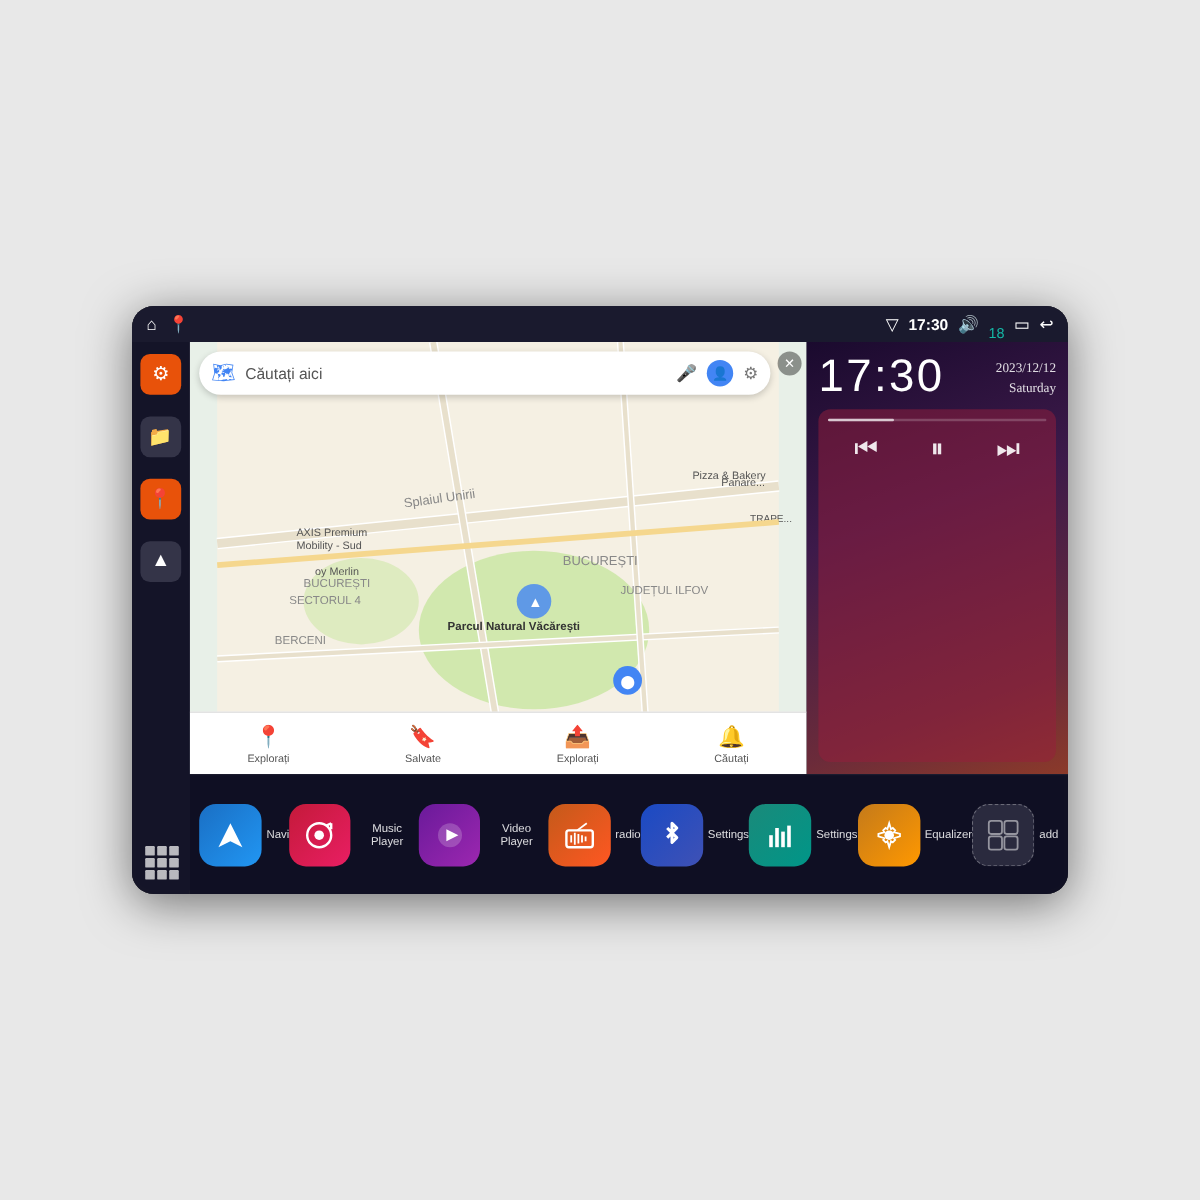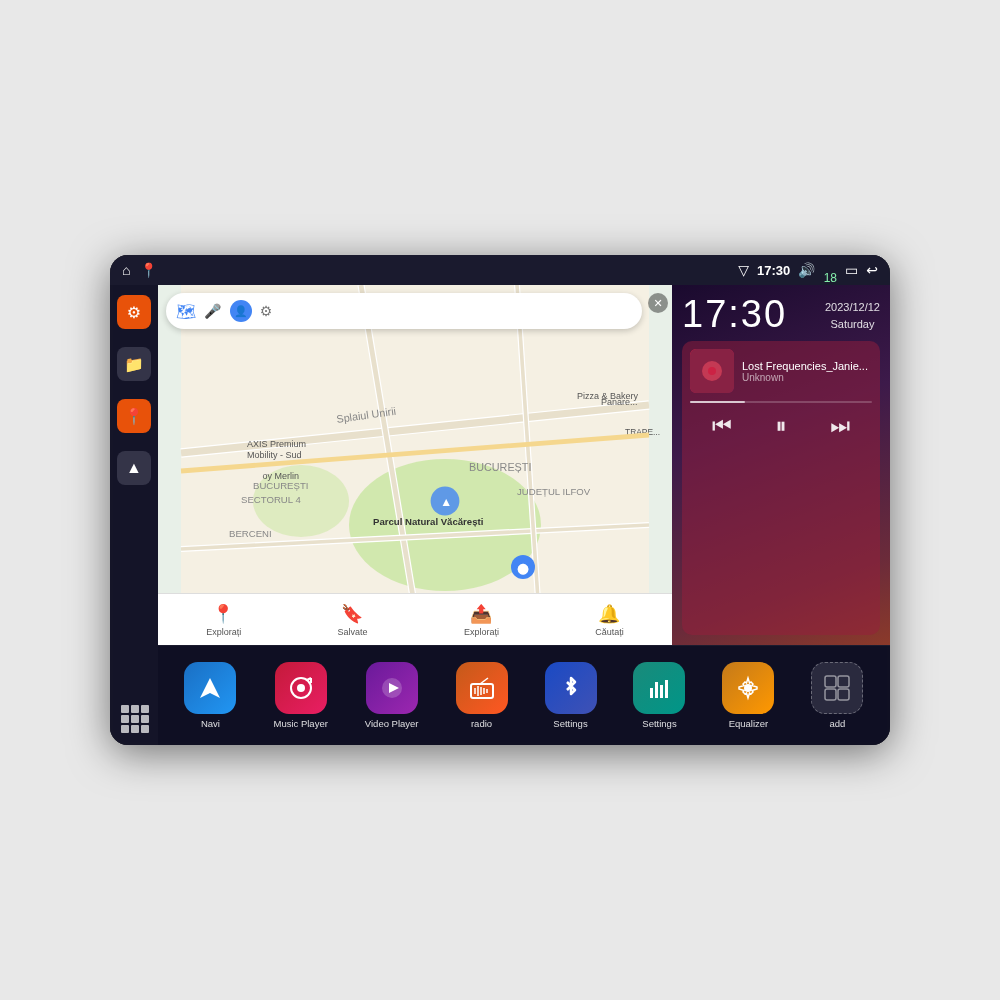--- a/index.html
+++ b/index.html
@@ -48,21 +48,21 @@
     .status-icon {
       color: #fff;
       font-size: 14px;
     }
     .status-time {
       color: #fff;
       font-size: 13px;
       font-weight: bold;
     }
     .status-num {
-      color: #86efac;
+      color: #14b8a6;
       font-size: 12px;
       margin-top: 16px;
     }
 
     
     .main-content {
       flex: 1;
       display: flex;
       position: relative;
       overflow: hidden;
@@ -249,23 +249,24 @@
     .clock-time {
       color: #fff;
       font-size: 38px;
       font-weight: 300;
       letter-spacing: 2px;
       line-height: 1;
     }
     .clock-date {
       color: rgba(255,255,255,0.85);
       font-size: 11px;
-      text-align: center;
+      text-align: right;
       line-height: 1.5;
       margin-top: 4px;
+      font-family: Liberation Serif, serif;
     }
 
     
     .music-widget {
       background: rgba(150, 30, 60, 0.5);
       border-radius: 10px;
       padding: 8px;
       flex: 1;
     }
     .music-info {
@@ -335,21 +336,21 @@
       background: rgba(15, 15, 35, 0.95);
       display: flex;
       align-items: center;
       justify-content: space-around;
       padding: 0 8px;
       flex-shrink: 0;
       border-top: 1px solid rgba(255,255,255,0.05);
     }
     .app-icon-wrapper {
       display: flex;
-      flex-direction: column;
+      flex-direction: row;
       align-items: center;
       gap: 4px;
       cursor: pointer;
     }
     .app-icon {
       width: 52px;
       height: 52px;
       border-radius: 14px;
       display: flex;
       align-items: center;
@@ -467,20 +468,21 @@
             <text x="68" y="162" font-size="7.5" fill="#555">oy Merlin</text>
 
             <text x="10" y="290" font-size="9" fill="#888">Google</text>
 
             <line x1="0" y1="155" x2="390" y2="125" stroke="#f5d78e" stroke-width="4"></line>
           </svg>
 
           
           <div class="map-search">
             <span class="map-search-pin">🗺</span>
+            <span class="map-search-text">Căutați aici</span>
             <span class="map-search-mic">🎤</span>
             <div class="map-search-avatar">👤</div>
             <span class="map-search-gear">⚙</span>
           </div>
           <div class="map-close-btn">✕</div>
 
           
           <div class="map-bottom-bar">
             <div class="map-bottom-item">
               <span class="map-bottom-icon">📍</span>
@@ -505,33 +507,20 @@
 
           <div class="clock-widget">
             <div class="clock-time">17:30</div>
             <div class="clock-date">
               <span>2023/12/12</span><br>
               <span>Saturday</span>
             </div>
           </div>
 
           <div class="music-widget">
-            <div class="music-info">
-              <div class="music-album-art">
-                <svg width="44" height="44" viewBox="0 0 44 44">
-                  <rect width="44" height="44" rx="6" fill="#882244"></rect>
-                  <circle cx="22" cy="22" r="10" fill="rgba(255,80,100,0.5)"></circle>
-                  <circle cx="22" cy="22" r="4" fill="#cc2244"></circle>
-                </svg>
-              </div>
-              <div class="music-text">
-                <div class="music-title">Lost Frequencies_Janie...</div>
-                <div class="music-artist">Unknown</div>
-              </div>
-            </div>
             <div class="music-progress">
               <div class="music-progress-fill"></div>
             </div>
             <div class="music-controls">
               <span class="music-ctrl-btn">⏮</span>
               <span class="music-ctrl-btn">⏸</span>
               <span class="music-ctrl-btn">⏭</span>
             </div>
           </div>
 

